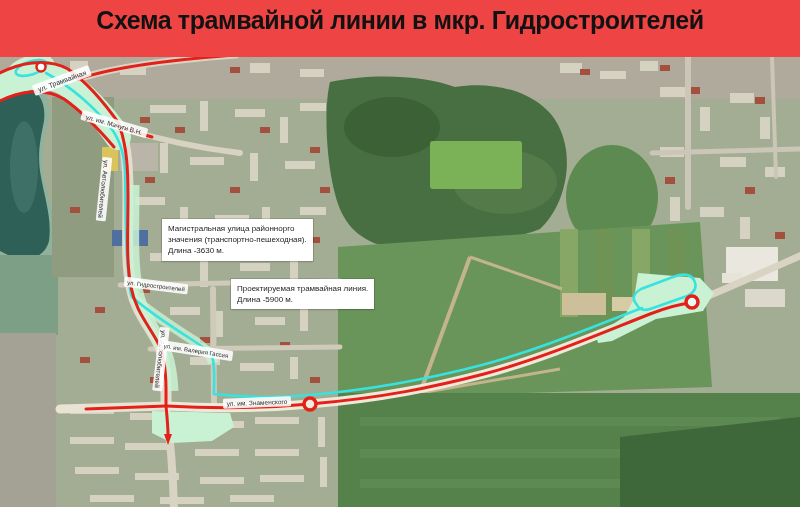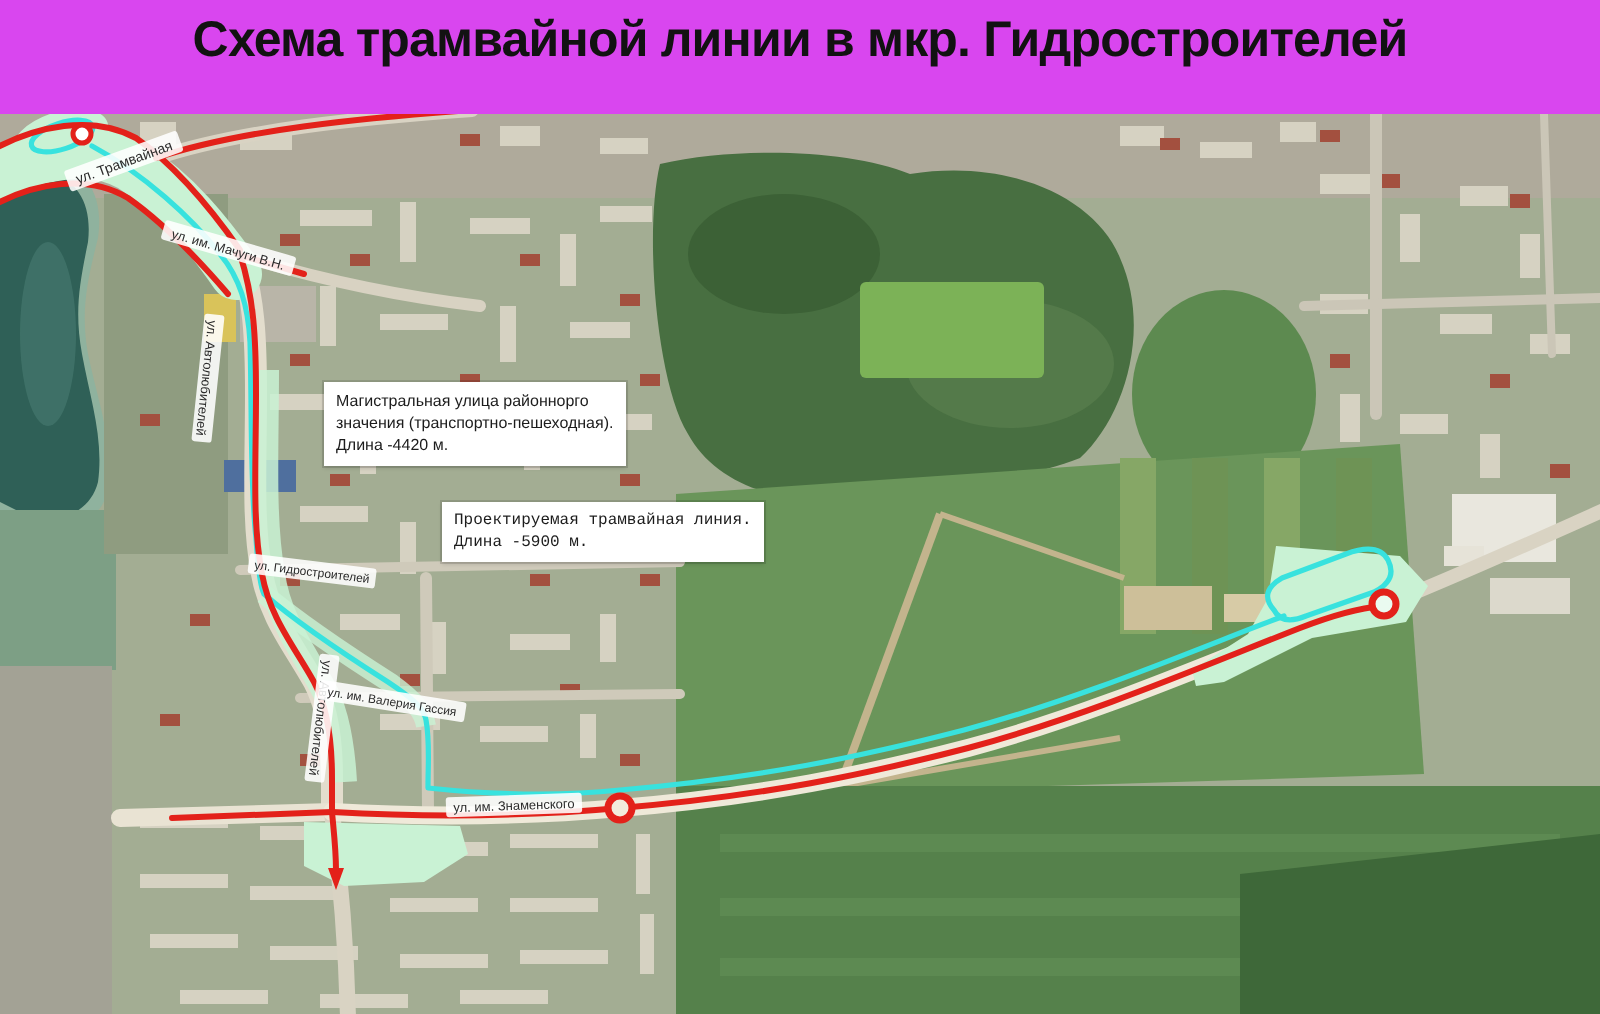--- a/index.html
+++ b/index.html
@@ -1,23 +1,23 @@
 <!DOCTYPE html>
 <html><head>
 <meta charset="utf-8">
 <style>
   html,body{margin:0;padding:0;background:#fff;}
-  .page{position:relative;width:800px;height:507px;background:#d946ef;overflow:hidden;
+  .page{position:relative;width:800px;height:507px;background:#ef4444;overflow:hidden;
         font-family:"Liberation Sans",sans-serif;}
   .title{position:absolute;top:6px;left:0;width:800px;text-align:center;
          font-size:25px;font-weight:800;letter-spacing:-0.4px;color:#121212;white-space:nowrap;}
   .map{position:absolute;top:57px;left:0;width:800px;height:450px;}
   .map svg{display:block;}
   .anno{position:absolute;background:#ffffff;color:#1c1c1c;font-size:8px;line-height:1.4;
-        padding:4px 6px;box-shadow:0 0 0 1px rgba(0,0,0,.12), 0 1px 2px rgba(0,0,0,.15);}
+        padding:4px 6px;box-shadow:0 0 0 1px rgba(0,0,0,.12), 0 1px 2px rgba(0,0,0,.15);margin-top:28px;}
   .anno div{white-space:nowrap;}
   .ribbon{fill:rgba(255,255,255,.88);}
   .ribbon-text{fill:#2b2b2b;font-family:"Liberation Sans",sans-serif;text-anchor:middle;}
 </style>
 </head>
 <body>
 
 <div class="page">
   <div class="title">Схема трамвайной линии в мкр. Гидростроителей</div>
 
@@ -235,20 +235,20 @@
       </g>
       <g transform="translate(257 346) rotate(-2)">
         <rect class="ribbon" x="-34" y="-5.5" width="68" height="10" rx="1.5"></rect>
         <text class="ribbon-text" x="0" y="2" font-size="6.5">ул. им. Знаменского</text>
       </g>
     </svg>
 
     <div class="anno" style="left:162px;top:134px;">
       <div>Магистральная улица районнорго</div>
       <div>значения (транспортно-пешеходная).</div>
-      <div>Длина -4420 м.</div>
+      <div>Длина -3630 м.</div>
     </div>
-    <div class="anno" style="left:221px;top:194px;font-family:Liberation Mono, monospace;">
+    <div class="anno" style="left:231px;top:194px;">
       <div>Проектируемая трамвайная линия.</div>
       <div>Длина -5900 м.</div>
     </div>
   </div>
 </div>
 
 </body></html>

